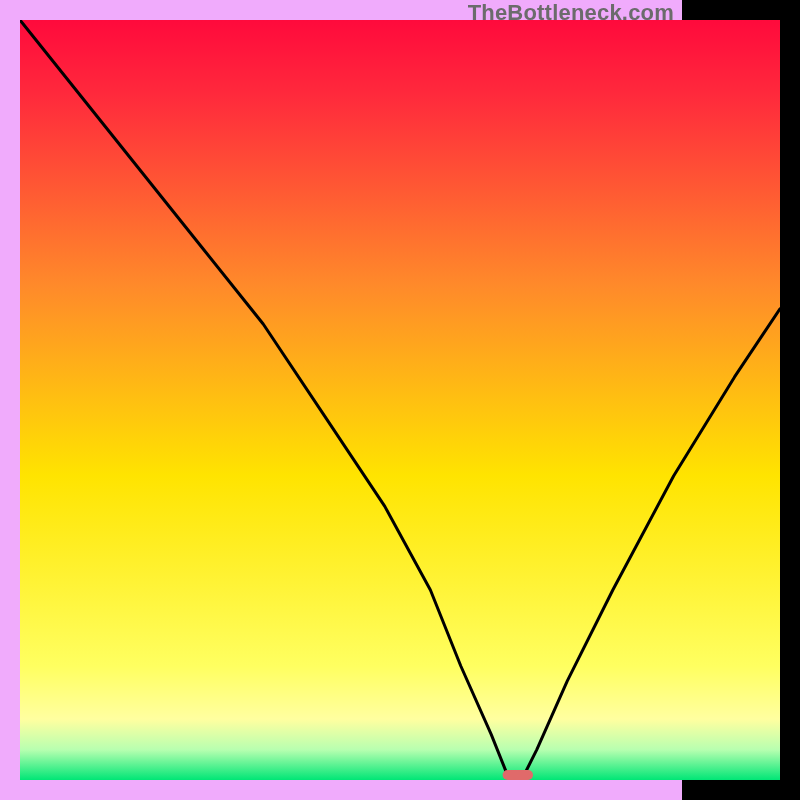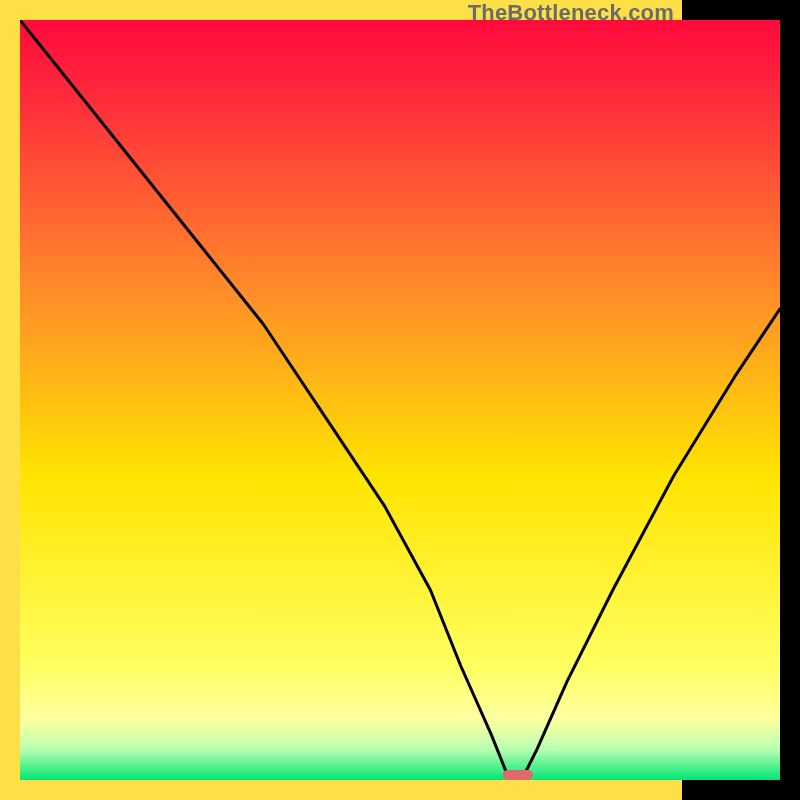--- a/index.html
+++ b/index.html
@@ -7,21 +7,21 @@
     padding: 0;
     width: 800px;
     height: 800px;
     background: #000;
     overflow: hidden;
   }
   .frame {
     position: relative;
     width: 682px;
     height: 800px;
-    background: #fde047;
+    background: #f0abfc;
   }
   .plot {
     position: absolute;
     left: 20px;
     top: 20px;
     width: 760px;
     height: 760px;
   }
   .watermark {
     position: absolute;

